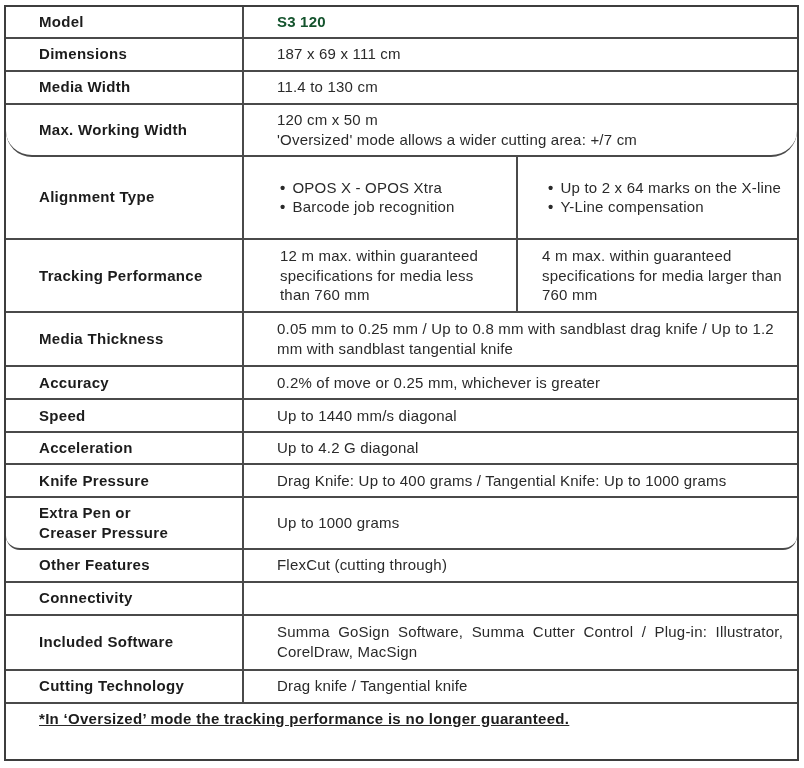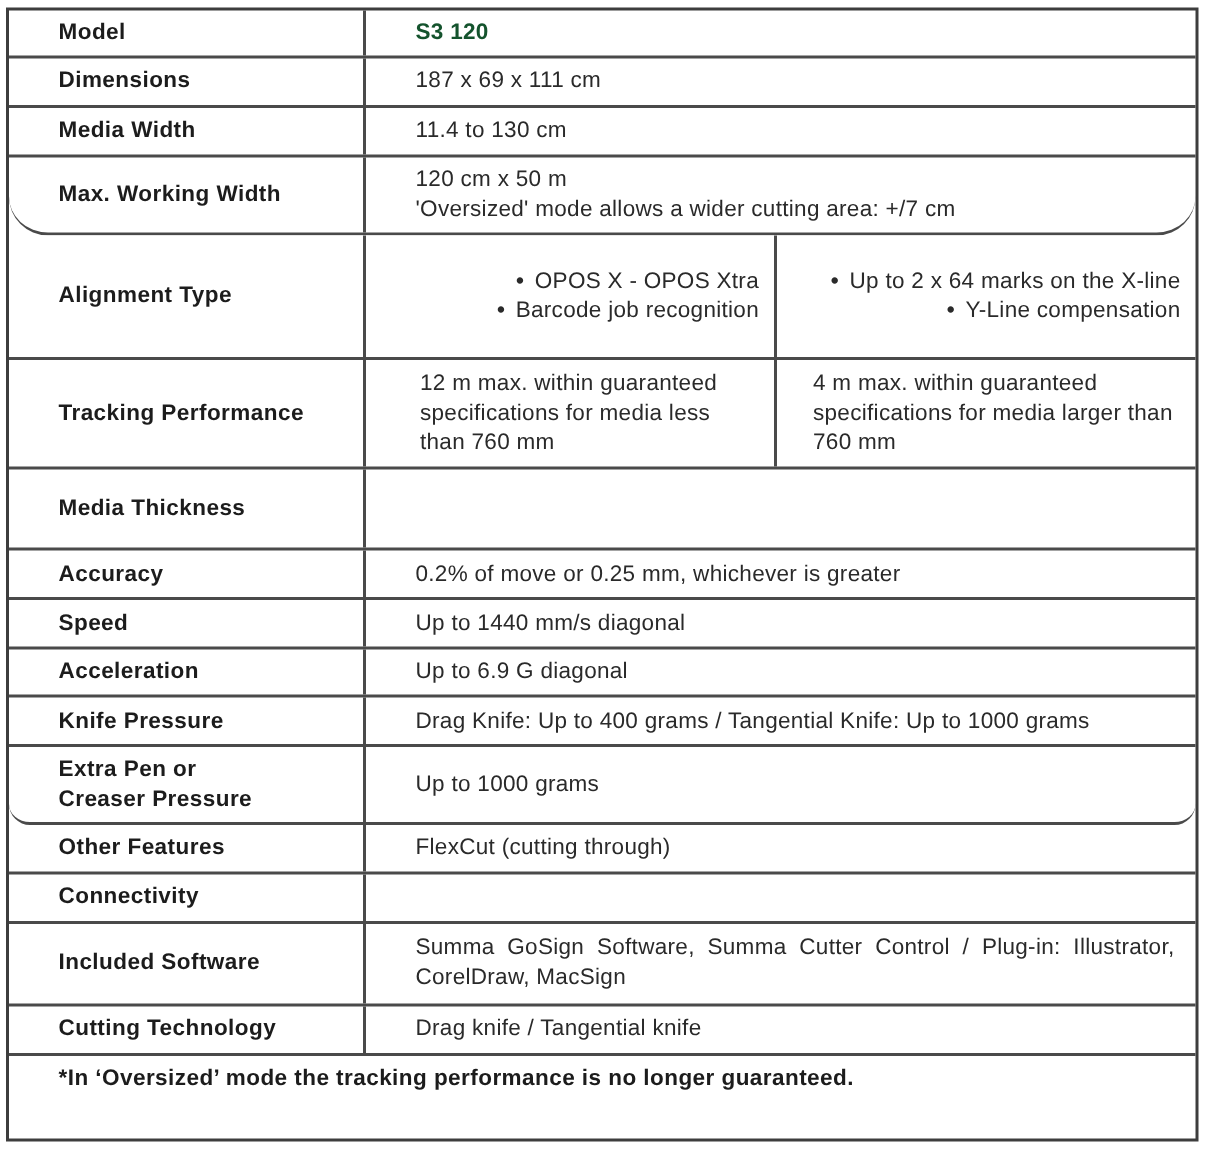--- a/index.html
+++ b/index.html
@@ -24,21 +24,21 @@
     display: flex;
     flex-direction: column;
     background: #ffffff;
   }
   .row {
     display: flex;
     align-items: stretch;
     border-bottom: 2px solid #4a4a4a;
     box-sizing: border-box;
   }
-  .row:last-child { border-bottom: none; }
+  .row:last-child { border-bottom: none; text-decoration: underline; }
   .cell {
     display: flex;
     flex-direction: column;
     justify-content: center;
     box-sizing: border-box;
     font-size: 15px;
     line-height: 1.32;
     letter-spacing: 0.2px;
   }
   .label {
@@ -70,21 +70,21 @@
   }
   .sub.left {
     flex: 0 0 274px;
     border-right: 2px solid #4a4a4a;
     padding-left: 36px;
   }
   .sub.right {
     flex: 1 1 auto;
     padding-left: 24px;
   }
-  .bullet-line { position: relative; text-align: right; }
+  .bullet-line { position: relative; }
   .bullet-line .bullet-icon::before {
     content: "•";
     font-weight: 700;
     margin-right: 7px;
     margin-left: 6px;
   }
   .sub.left .bullet-line .bullet-icon::before { margin-left: 0; }
   .justify { text-align: justify; }
   .footer-note {
     min-height: 29px;
@@ -154,35 +154,36 @@
     <div class="row h-tr">
       <div class="cell label">Tracking Performance</div>
       <div class="cell split">
         <div class="sub left">12 m max. within guaranteed specifications for media less than 760 mm</div>
         <div class="sub right">4 m max. within guaranteed specifications for media larger than 760 mm</div>
       </div>
     </div>
 
     <div class="row h-md">
       <div class="cell label">Media Thickness</div>
+      <div class="cell value">0.05 mm to 0.25 mm / Up to 0.8 mm with sandblast drag knife / Up to 1.2 mm with sandblast tangential knife</div>
     </div>
 
     <div class="row h-s">
       <div class="cell label">Accuracy</div>
       <div class="cell value">0.2% of move or 0.25 mm, whichever is greater</div>
     </div>
 
     <div class="row h-s">
       <div class="cell label">Speed</div>
       <div class="cell value">Up to 1440 mm/s diagonal</div>
     </div>
 
     <div class="row h-m1">
       <div class="cell label">Acceleration</div>
-      <div class="cell value">Up to 6.9 G diagonal</div>
+      <div class="cell value">Up to 4.2 G diagonal</div>
     </div>
 
     <div class="row h-s">
       <div class="cell label">Knife Pressure</div>
       <div class="cell value">Drag Knife: Up to 400 grams / Tangential Knife: Up to 1000 grams</div>
     </div>
 
     <div class="row h-ex">
       <div class="cell label">Extra Pen or
 Creaser Pressure</div>

